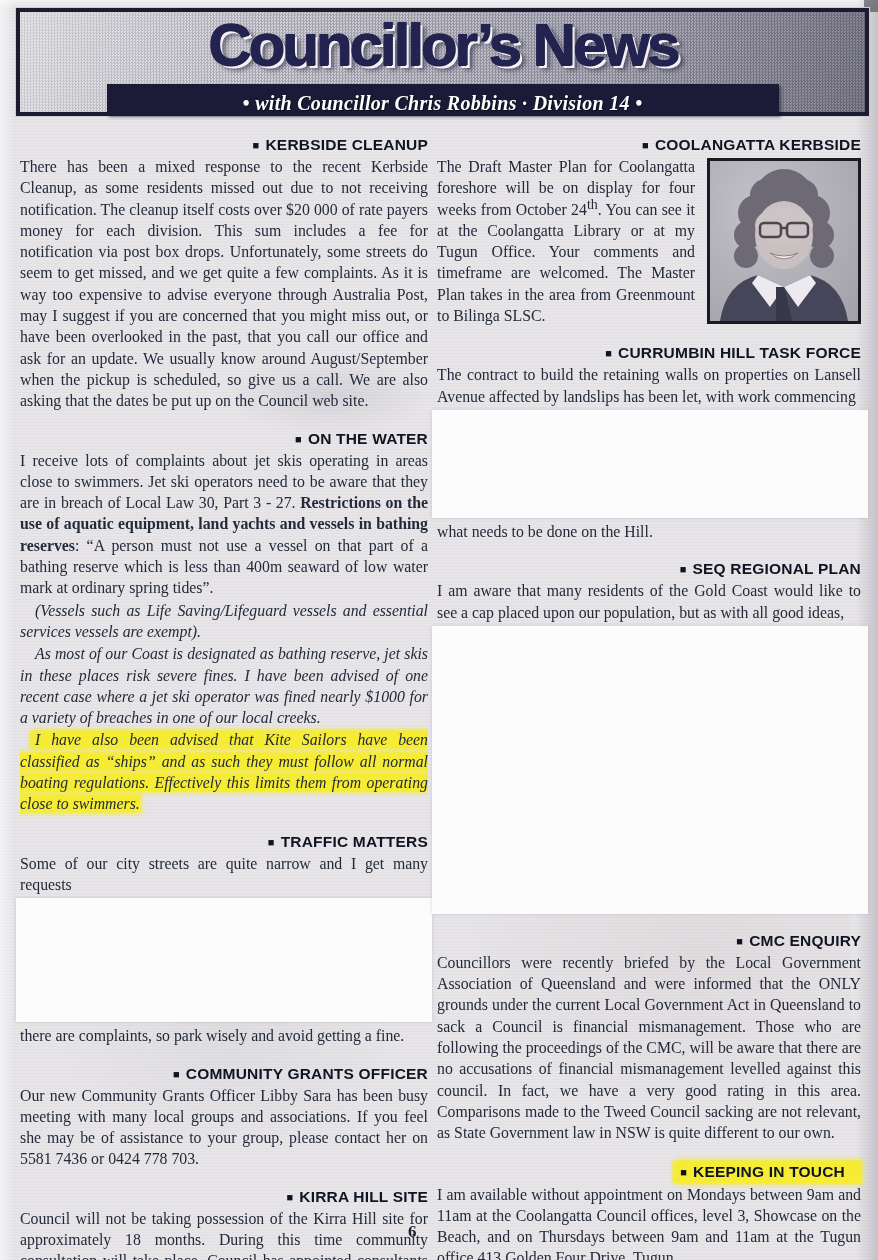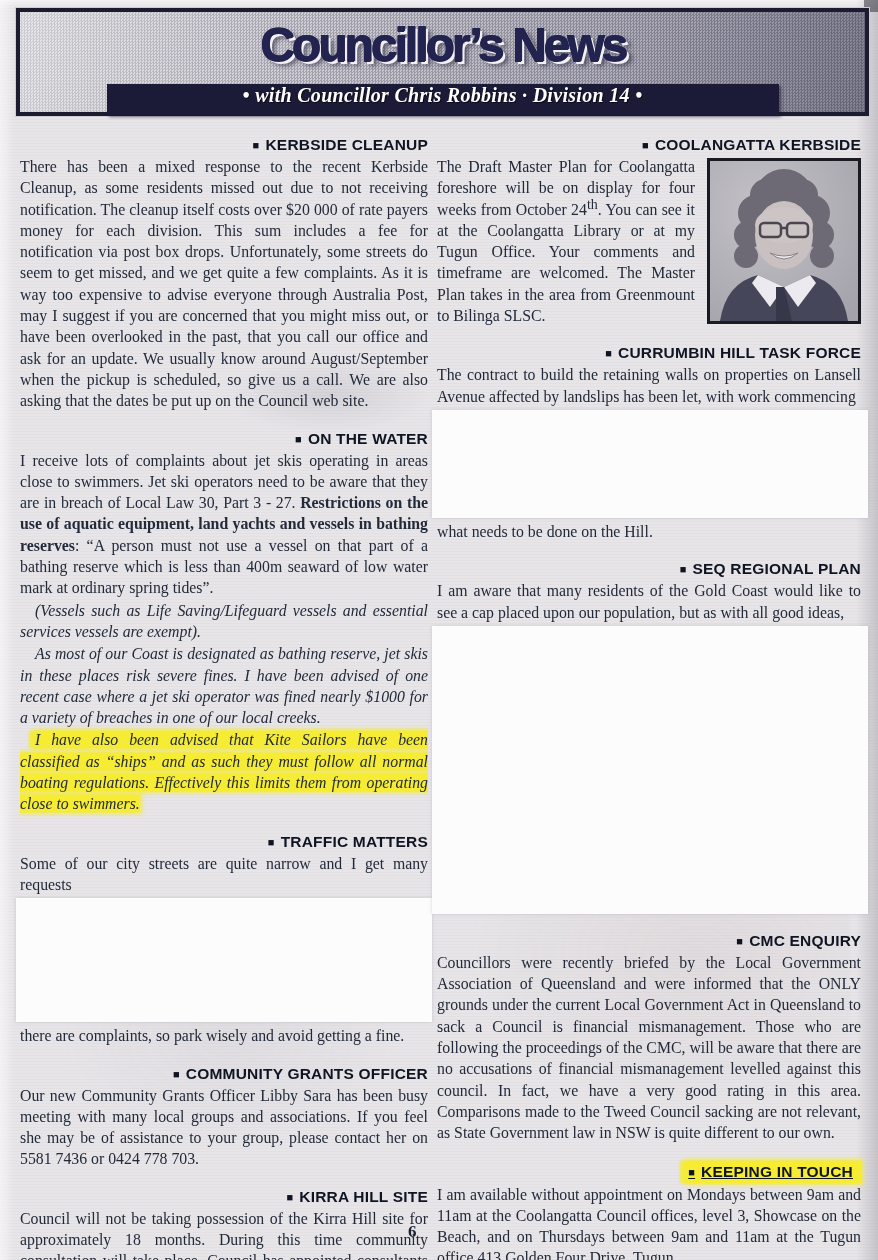--- a/index.html
+++ b/index.html
@@ -26,32 +26,32 @@
     box-shadow:0 0 0 1px #cfcdd4;
     background:
       linear-gradient(105deg, rgba(255,255,255,.55) 0%, rgba(255,255,255,.18) 30%, rgba(90,90,115,.22) 70%, rgba(35,35,60,.42) 100%),
       repeating-conic-gradient(#94929e 0% 25%, #c9c7cf 0% 50%);
     background-size:100% 100%, 3px 3px;
     text-align:center;
   }
   .banner-title{
     margin:2px 0 8px 0;
     font-family:"Liberation Sans","DejaVu Sans",sans-serif;
-    font-weight:700;font-size:48px;line-height:62px;letter-spacing:-3px;
+    font-weight:700;font-size:60px;line-height:62px;letter-spacing:-3px;
     color:#23234f;
     text-shadow:
       1px 0 0 #23234f, 0 1px 0 #23234f,
       3px 3px 0 #f2f0f4,
       6px 5px 4px rgba(30,30,55,.55);
   }
   .banner-subbar{
     margin:1px auto 0 auto;width:672px;height:31px;
     background:#1b1b38;
     box-shadow:2px 2px 3px rgba(20,20,40,.5);
-    display:flex;align-items:flex-start;justify-content:center;
+    display:flex;align-items:flex-end;justify-content:center;
   }
   .banner-subtitle{
     font-family:"Liberation Serif","DejaVu Serif",serif;
     font-style:italic;font-weight:700;font-size:20px;color:#ffffff;letter-spacing:.3px;
     text-shadow:1px 1px 0 rgba(0,0,0,.6);
   }
   
   .col{position:absolute;top:118px;font-size:15.8px;line-height:21.3px;color:#222a3a;text-align:justify;}
   .col-left{left:20px;width:408px;}
   .col-right{left:437px;width:424px;}
@@ -61,21 +61,21 @@
     letter-spacing:.2px;text-align:right;margin:17px 0 1px 0;
   }
   .sec-head .bullet{font-size:11px;vertical-align:1px;margin-right:6px;}
   p{margin:0 0 1px 0;}
   .indent{text-indent:15px;font-style:italic;}
   .b{font-weight:700;}
   .hl{
     background:#f6ec33;
     box-shadow:0 0 4px 2px rgba(246,236,51,.85), -6px 0 2px rgba(246,236,51,.9);
   }
-  .hl-head{display:inline-block;padding:1px 8px 1px 2px;margin-left:-2px;text-decoration:underline;}
+  .hl-head{display:inline-block;padding:1px 16px 1px 2px;margin-left:-2px;}
   .redact{background:#fcfcfd;box-shadow:0 0 3px rgba(150,150,160,.35);}
   .redact-l1{height:124px;margin:3px 0 3px -4px;width:416px;}
   .redact-r1{height:108px;margin:3px 0 3px -5px;width:436px;}
   .redact-r2{height:288px;margin:3px 0 3px -5px;width:436px;}
   
   .photo{
     float:right;width:148px;height:160px;margin:2px 0 4px 12px;
     border:3px solid #1a1a22;background:#b4b2b8;
   }
   .photo svg{display:block;}

